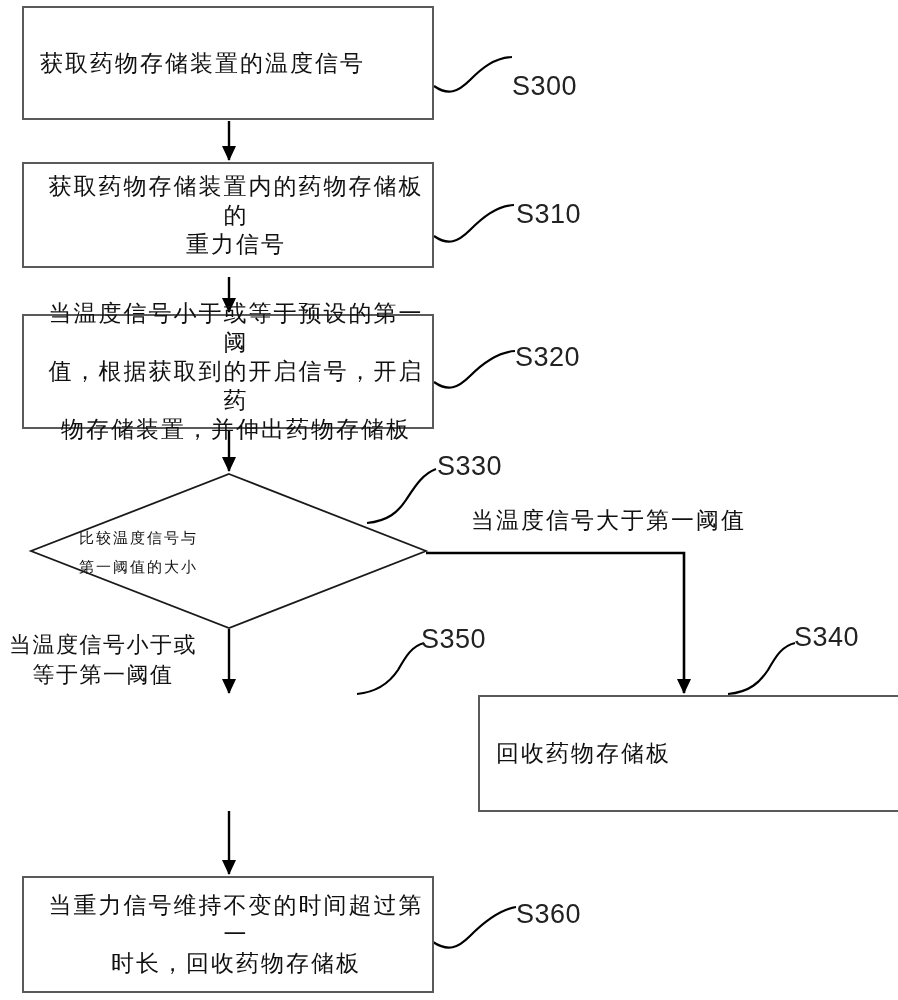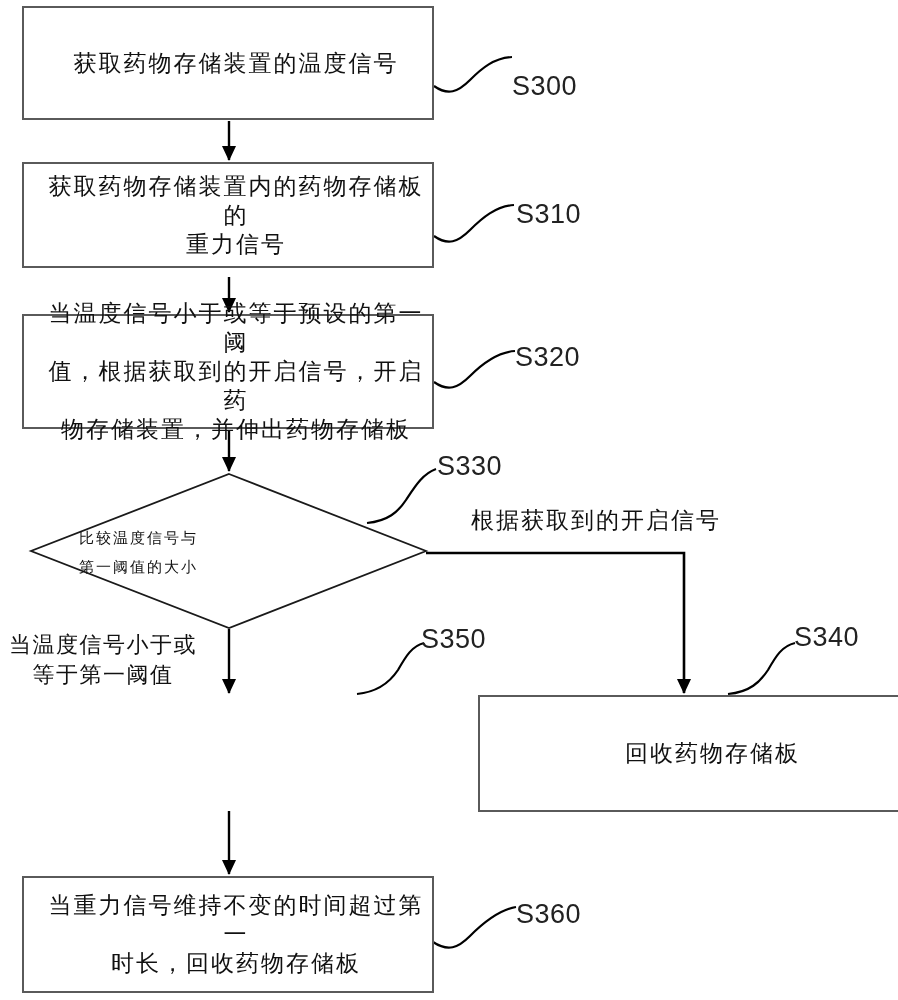--- a/index.html
+++ b/index.html
@@ -17,21 +17,20 @@
     left: 0; top: 0;
     width: 898px; height: 1000px;
     pointer-events: none;
   }
   .box {
     position: absolute;
     border: 2px solid #5a5a5a;
     box-sizing: border-box;
     display: flex;
     align-items: center;
-    justify-content: center;
     text-align: center;
     background: #ffffff;
     padding-left: 16px;
   }
   .node-text {
     white-space: pre-line;
     font-size: 23px;
     line-height: 29px;
     letter-spacing: 2px;
     color: #111111;
@@ -136,17 +135,17 @@
   </div>
 
   <div class="step-label" style="left:512px; top:45px;margin-top:28px;">S300</div>
   <div class="step-label" style="left:516px; top:185px;margin-top:16px;">S310</div>
   <div class="step-label" style="left:515px; top:344px;">S320</div>
   <div class="step-label" style="left:437px; top:453px;">S330</div>
   <div class="step-label" style="left:421px; top:626px;">S350</div>
   <div class="step-label" style="left:794px; top:624px;">S340</div>
   <div class="step-label" style="left:516px; top:901px;">S360</div>
 
-  <div class="branch-label right">根据获取到的开启信号</div>
+  <div class="branch-label right">当温度信号大于第一阈值</div>
   <div class="branch-label left">当温度信号小于或
 等于第一阈值</div>
 
 </div>
 
 </body></html>

